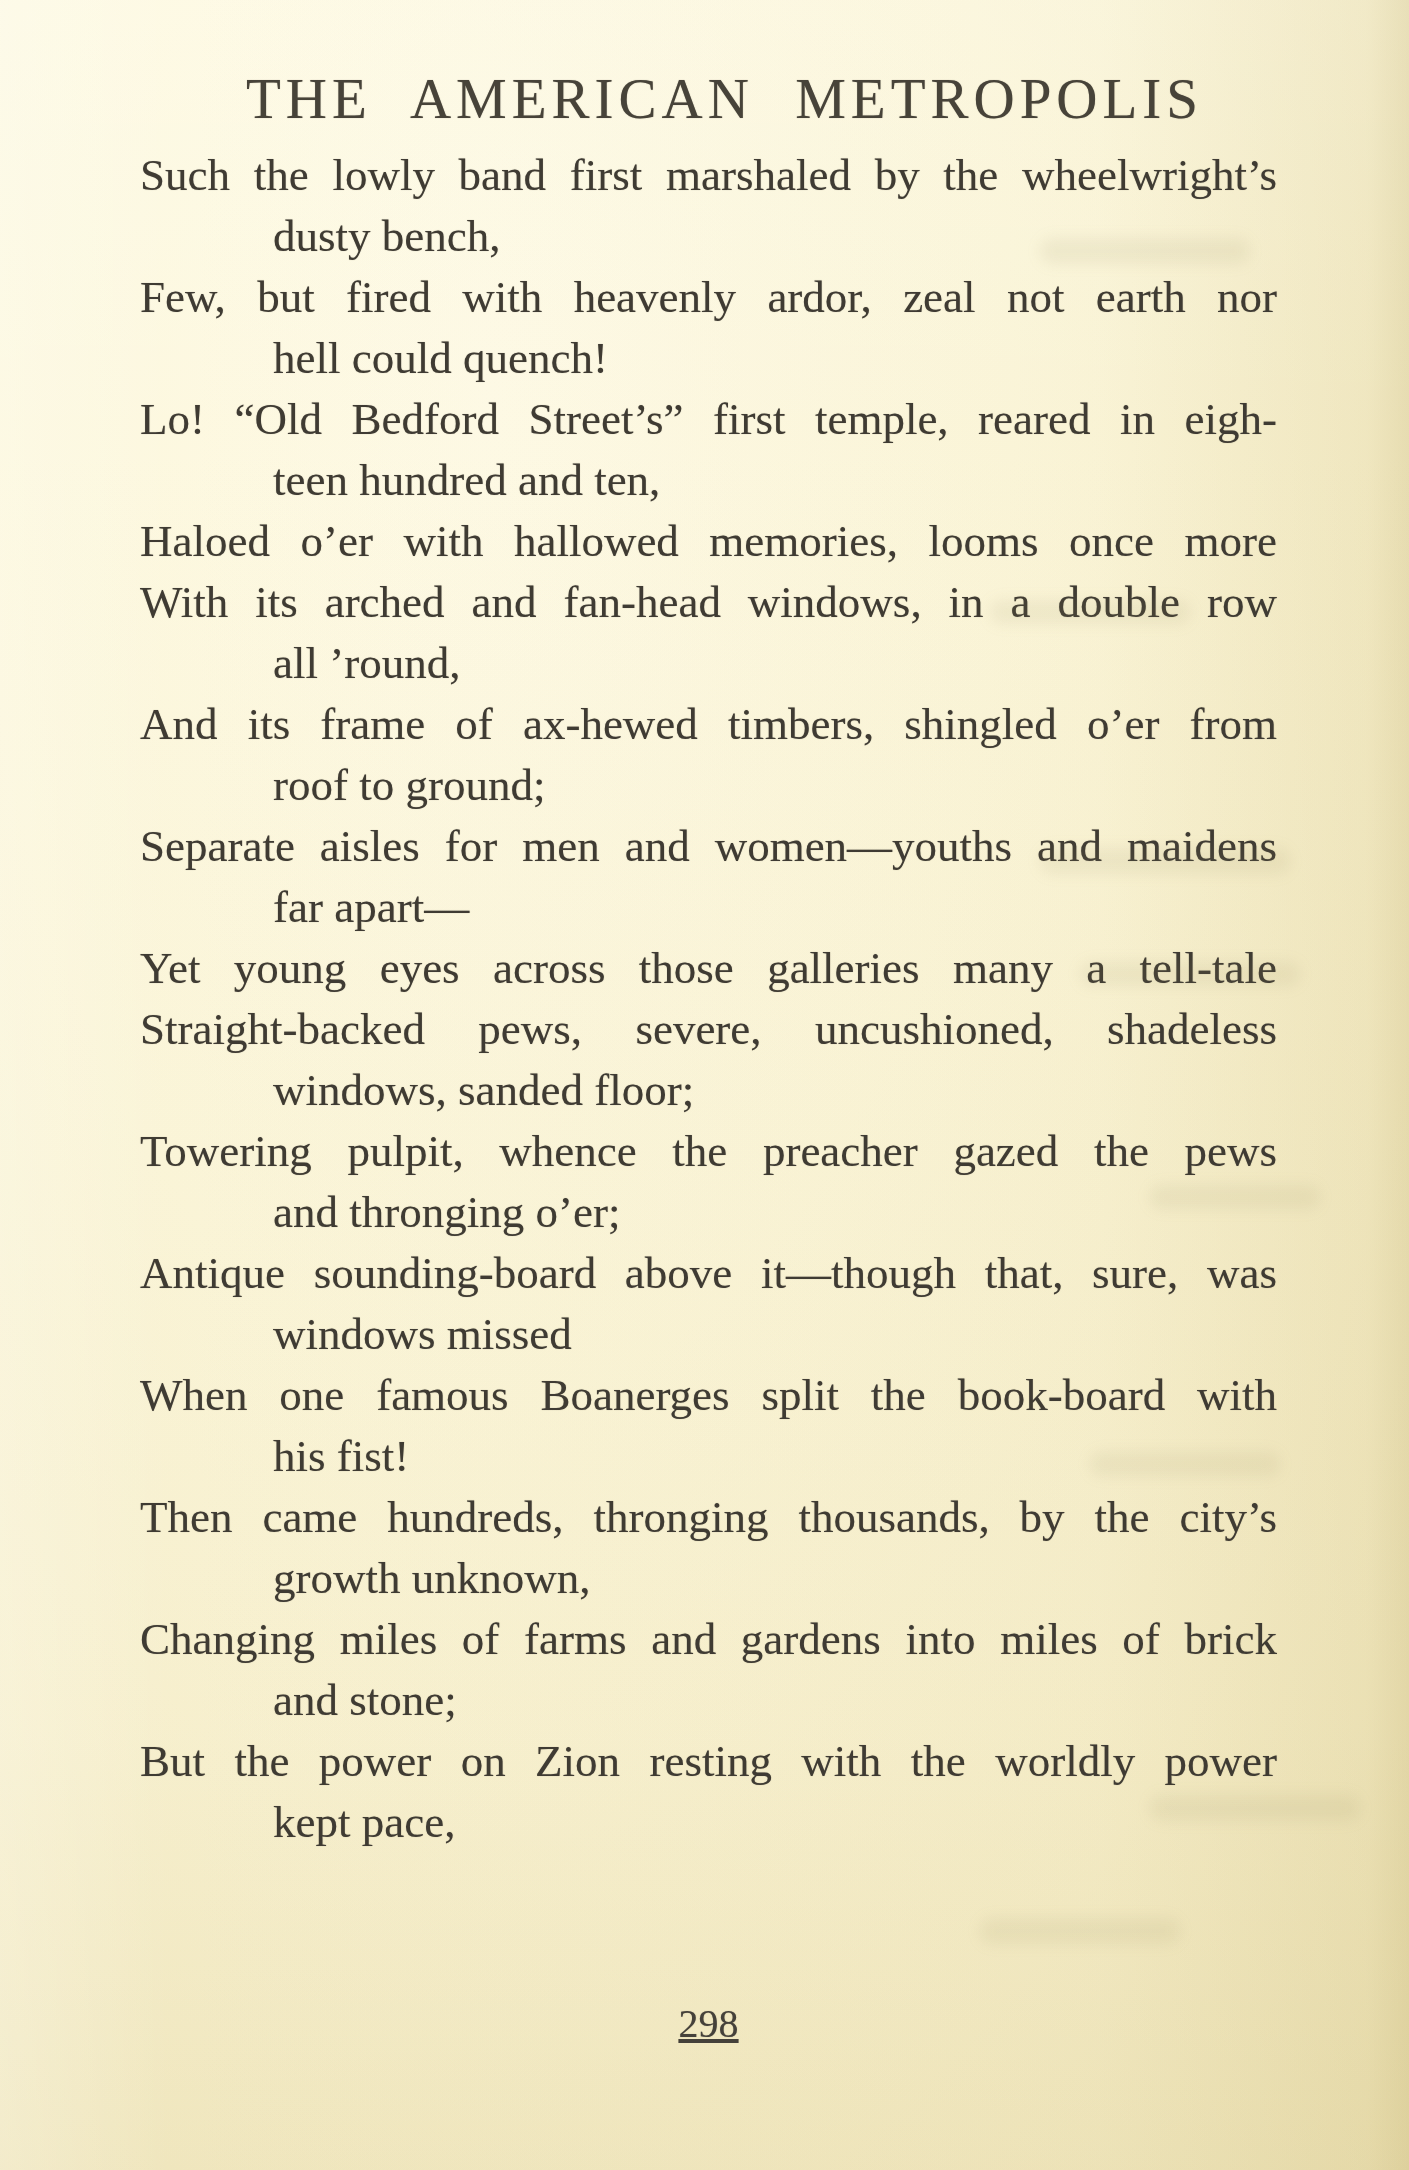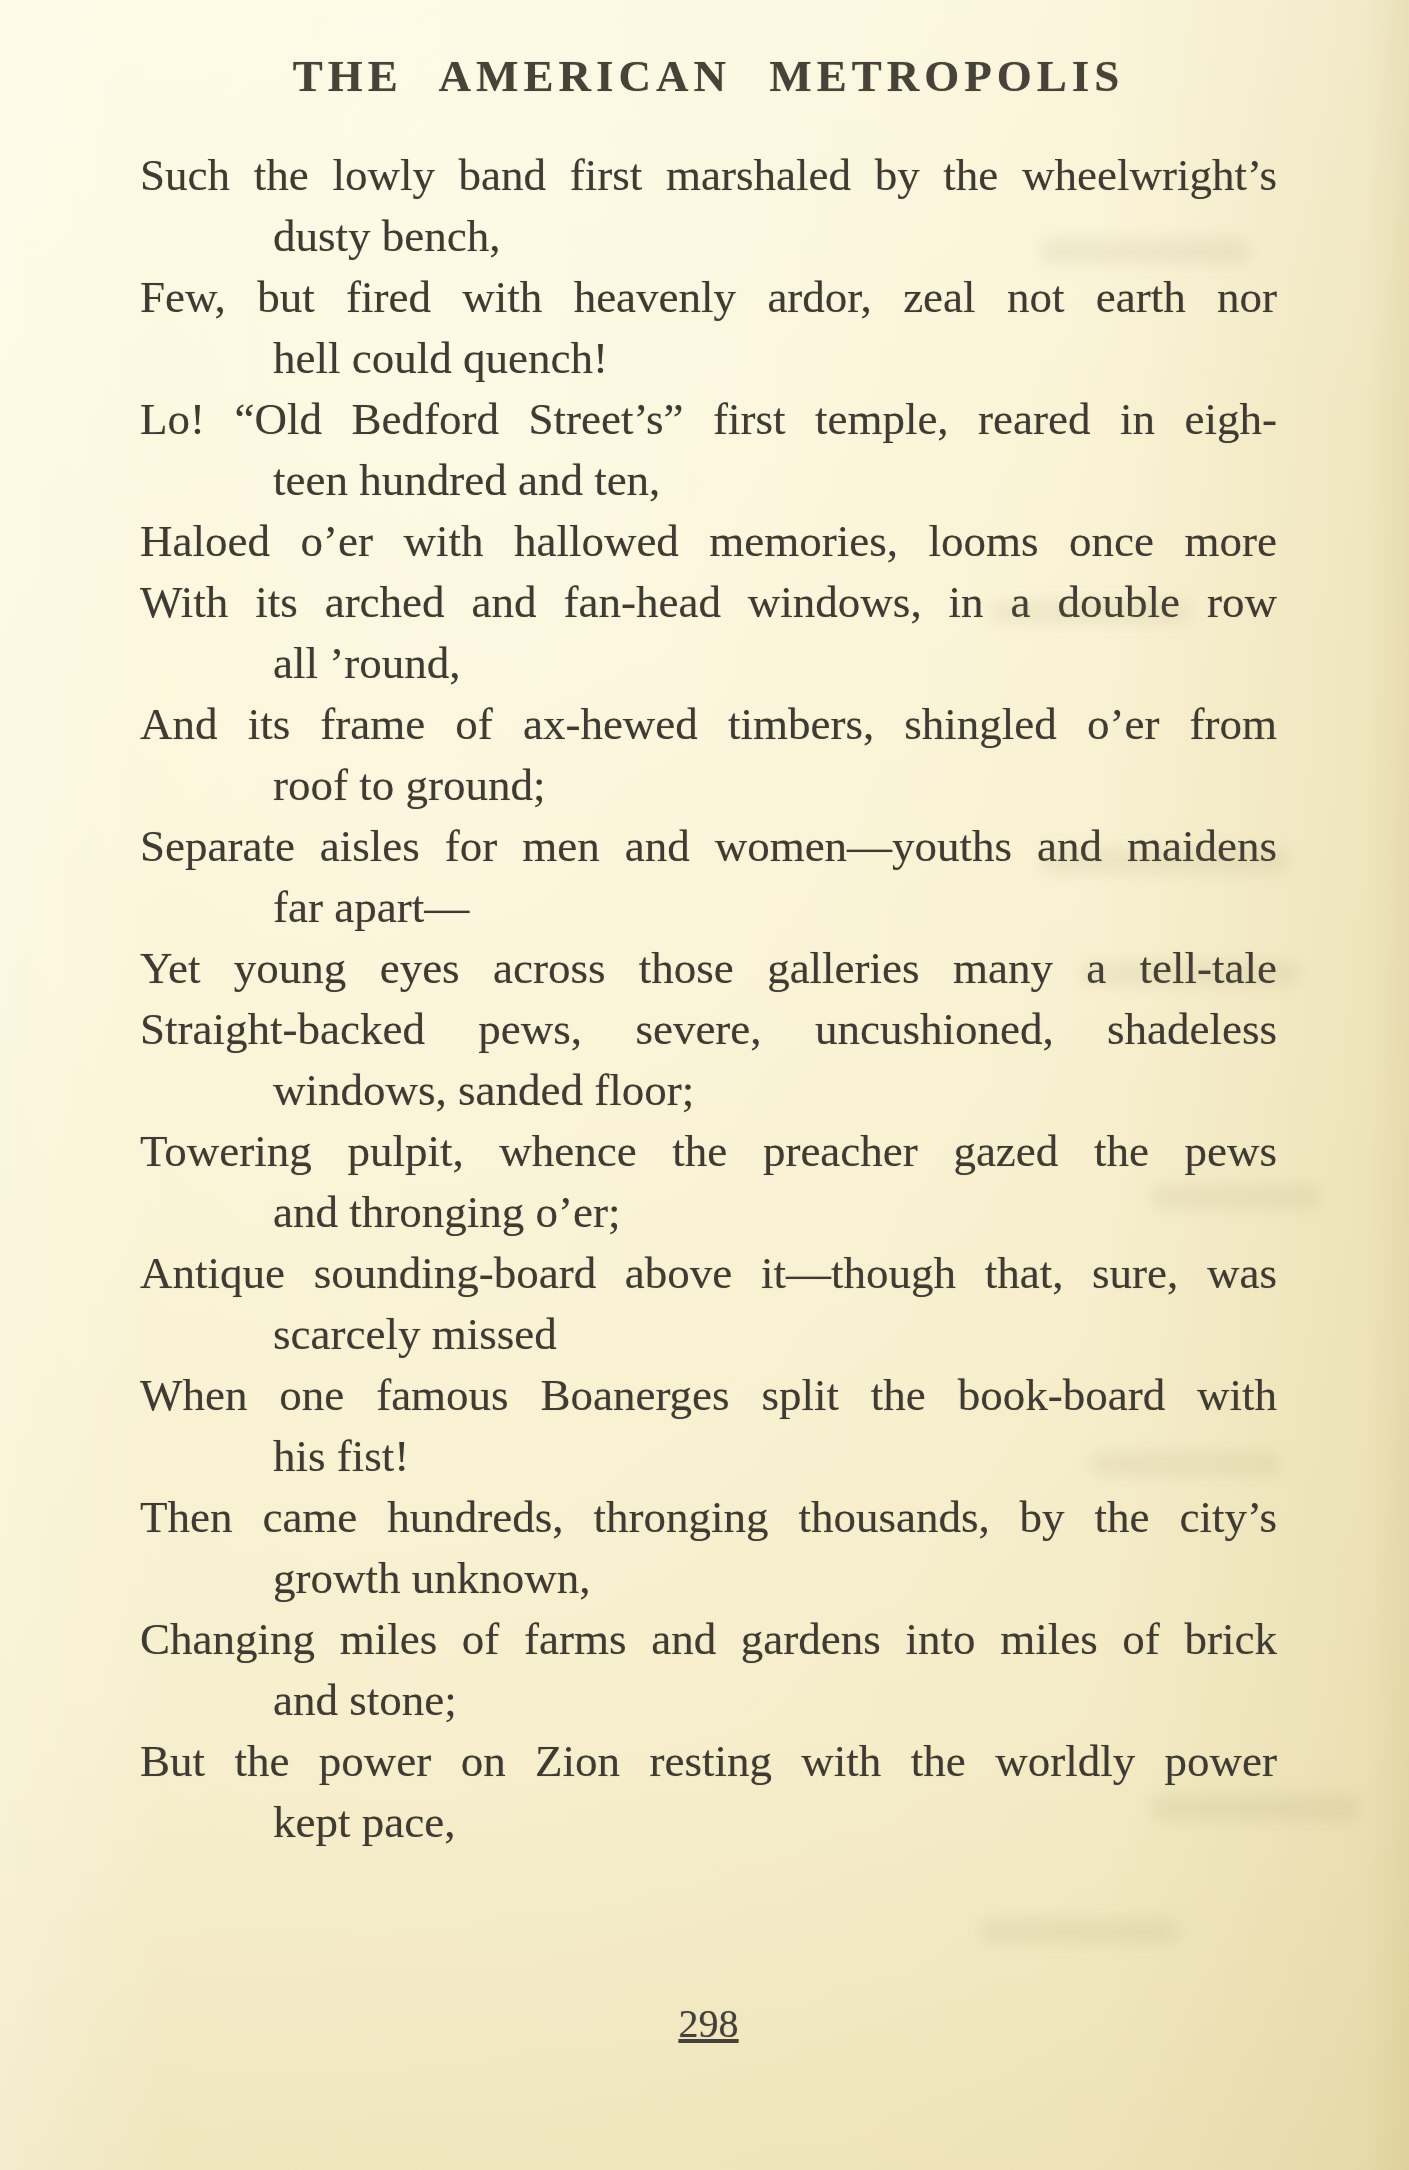--- a/index.html
+++ b/index.html
@@ -9,22 +9,22 @@
     overflow:hidden;
     background:
       linear-gradient(to right, rgba(255,255,250,0.25) 0%, rgba(255,255,250,0) 12%, rgba(214,196,130,0.06) 78%, rgba(198,178,105,0.18) 97%, rgba(185,165,92,0.28) 100%),
       linear-gradient(to bottom, rgba(255,253,240,0.35) 0%, rgba(255,253,240,0) 20%, rgba(216,198,132,0.10) 80%, rgba(205,186,115,0.20) 100%),
       radial-gradient(ellipse at 35% 18%, #fefae6 0%, #fcf7dc 40%, #f8f1d0 75%, #f3ebc6 100%);
     font-family:"Liberation Serif","DejaVu Serif",serif;
     color:#3f3b33;
   }
   .hdr{
     position:absolute;top:50px;left:140px;width:1137px;
-    margin:0;text-align:center;
-    font-size:45px;font-weight:bold;
+    margin:16px;text-align:center;
+    font-size:57px;font-weight:normal;
     letter-spacing:5px;word-spacing:22px;
     color:#474339;
     text-shadow:0 0 1px rgba(70,64,52,0.45);
   }
   .poem{
     position:absolute;top:145px;left:140px;width:1137px;
     font-size:45px;line-height:61px;
     text-shadow:0 0 1px rgba(70,64,52,0.4);
   }
   .l1{
@@ -68,21 +68,21 @@
     <div class="l1">And its frame of ax-hewed timbers, shingled o’er from</div>
     <div class="l2">roof to ground;</div>
     <div class="l1">Separate aisles for men and women—youths and maidens</div>
     <div class="l2">far apart—</div>
     <div class="l1">Yet young eyes across those galleries many a tell-tale</div>
     <div class="l1">Straight-backed pews, severe, uncushioned, shadeless</div>
     <div class="l2">windows, sanded floor;</div>
     <div class="l1">Towering pulpit, whence the preacher gazed the pews</div>
     <div class="l2">and thronging o’er;</div>
     <div class="l1">Antique sounding-board above it—though that, sure, was</div>
-    <div class="l2">scarcely missed</div>
+    <div class="l2">windows missed</div>
     <div class="l1">When one famous Boanerges split the book-board with</div>
     <div class="l2">his fist!</div>
     <div class="l1">Then came hundreds, thronging thousands, by the city’s</div>
     <div class="l2">growth unknown,</div>
     <div class="l1">Changing miles of farms and gardens into miles of brick</div>
     <div class="l2">and stone;</div>
     <div class="l1">But the power on Zion resting with the worldly power</div>
     <div class="l2">kept pace,</div>
   </div>
 

